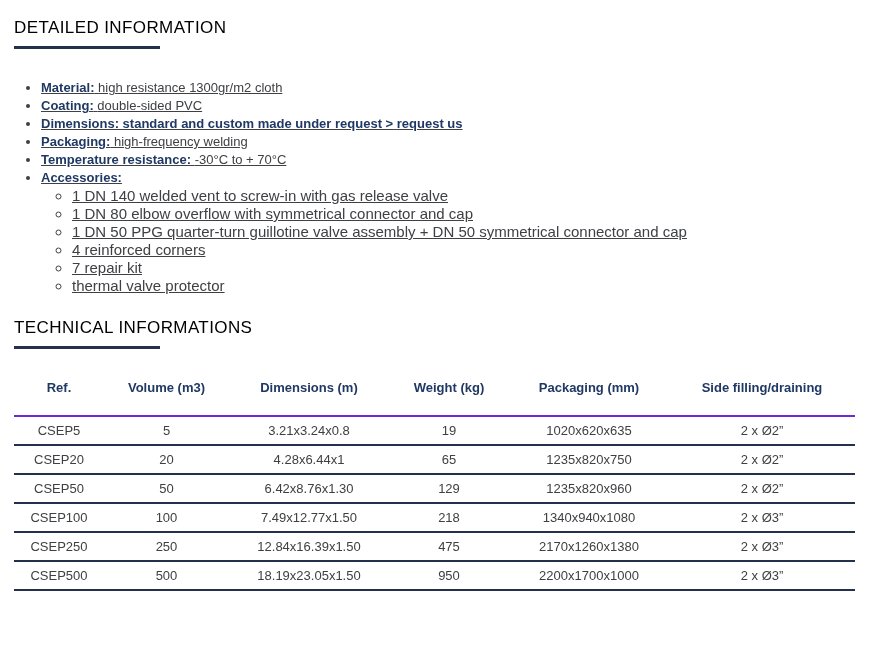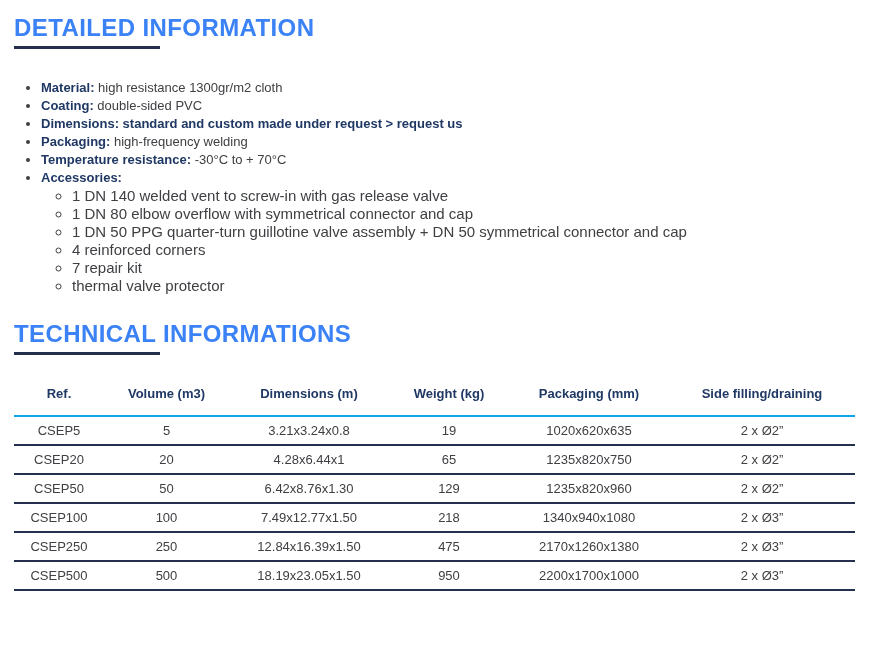--- a/index.html
+++ b/index.html
@@ -6,69 +6,69 @@
   html, body { margin: 0; padding: 0; background: #ffffff; }
   body {
     width: 869px; height: 657px;
     font-family: "Liberation Sans", sans-serif;
     color: #3f4043;
     overflow: hidden;
   }
   .page { padding: 17px 14px 0 14px; }
 
   .section-title {
-    font-size: 24px;
-    font-weight: 700;
+    font-size: 17px;
+    font-weight: 400;
     letter-spacing: 0.4px;
-    color: #3b82f6;
+    color: #000000;
     margin: 0;
     line-height: 21px;
   }
   .title-rule {
     width: 146px; height: 3px;
     background: #252f4e;
     margin-top: 8px;
   }
 
   ul.detail-list {
     margin: 30px 0 0 0;
     padding: 0 0 0 27px;
     list-style-type: disc;
     font-size: 13px;
     line-height: 18px;
   }
-  ul.detail-list > li { margin: 0; }
+  ul.detail-list > li { margin: 0; text-decoration: underline; }
   .b { color: #1f3864; font-weight: 700; }
   a.b { text-decoration: none; cursor: pointer; }
 
   ul.accessories-list {
     margin: 0;
     padding: 0 0 0 31px;
     list-style-type: circle;
     font-size: 15px;
     line-height: 18px;
     color: #3f4043;
   }
   ul.accessories-list > li { margin: 0; }
 
-  .technical-title-wrap { margin-top: 28px; }
+  .technical-title-wrap { margin-top: 22px; }
 
   table.tech-table {
     border-collapse: collapse;
     margin-top: 25px;
     width: 841px;
     font-size: 13px;
     table-layout: fixed;
   }
   table.tech-table th {
     color: #1f3864;
     font-weight: 700;
     text-align: center;
-    padding: 6px 2px 14px 2px;
-    border-bottom: 2px solid #0ea5e9;
+    padding: 6px 2px 20px 2px;
+    border-bottom: 2px solid #6d28d9;
     height: 29px;
   }
   table.tech-table td {
     color: #3f4043;
     text-align: center;
     padding: 6px 2px;
     border-bottom: 2px solid #252f4e;
     height: 29px;
   }
   col.c1 { width: 90px; }

